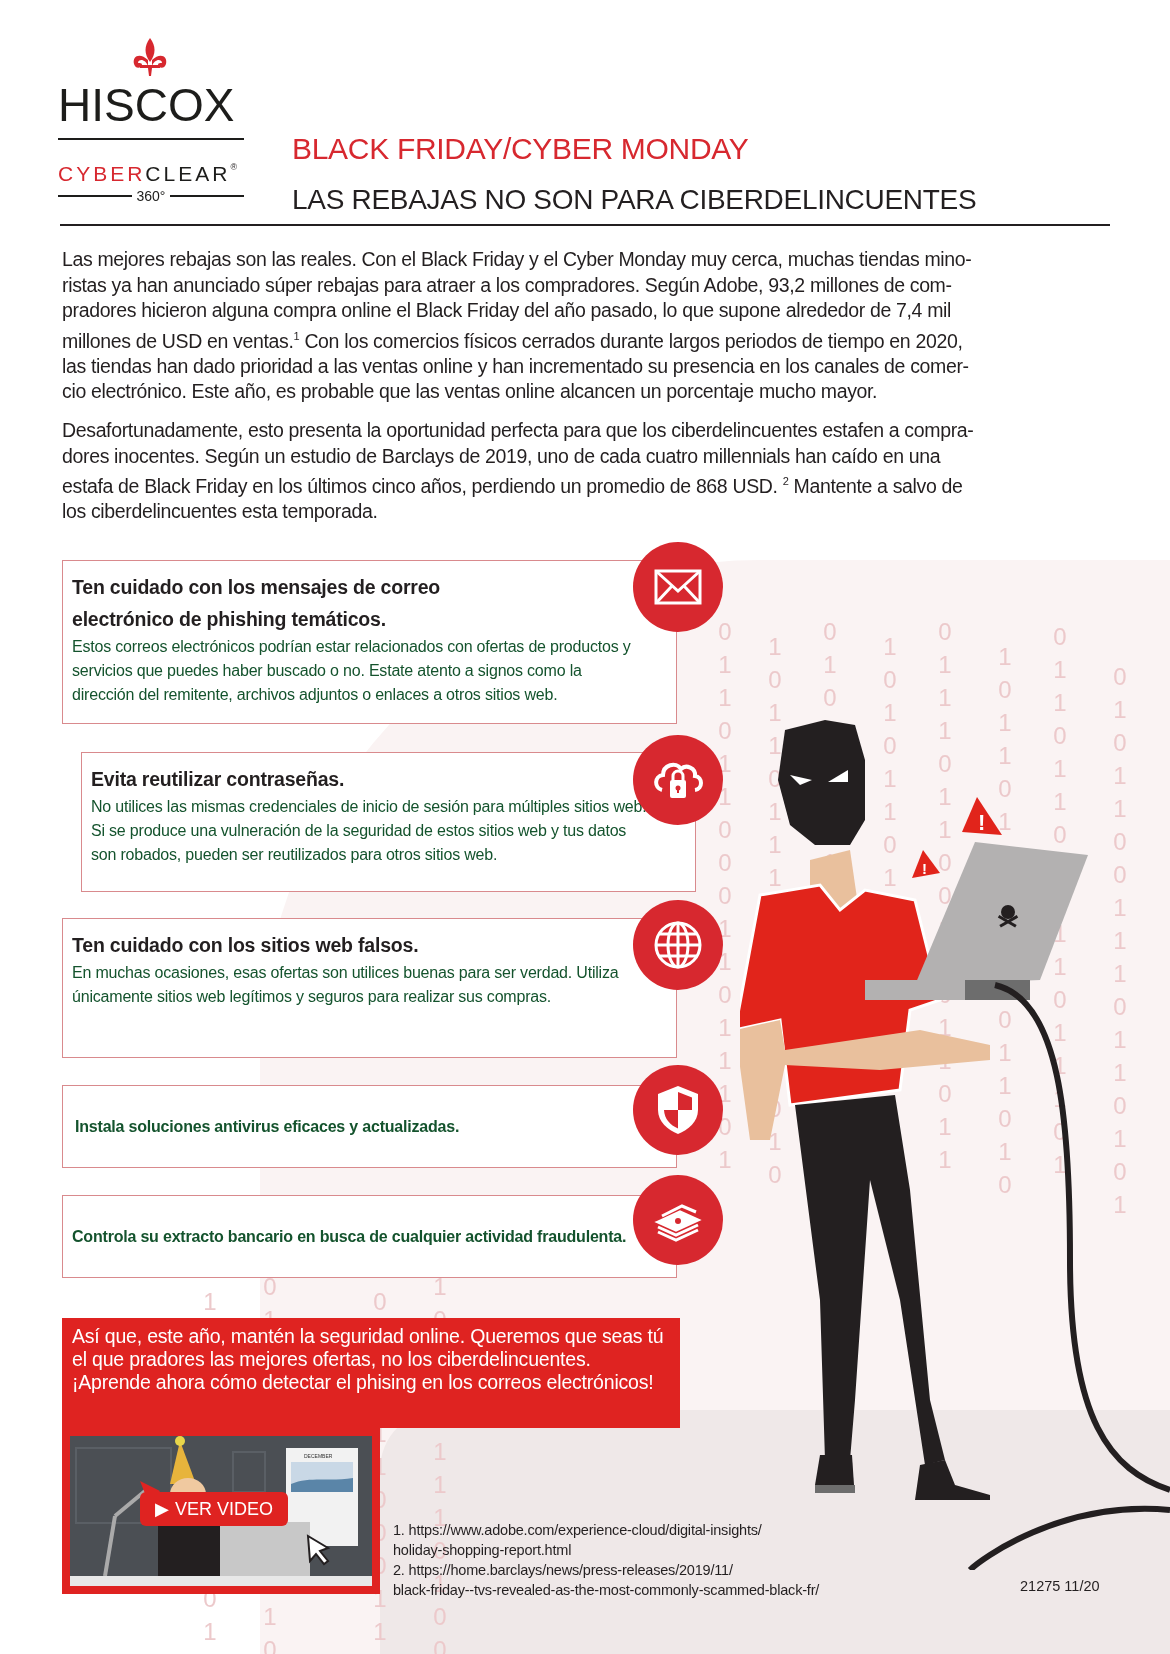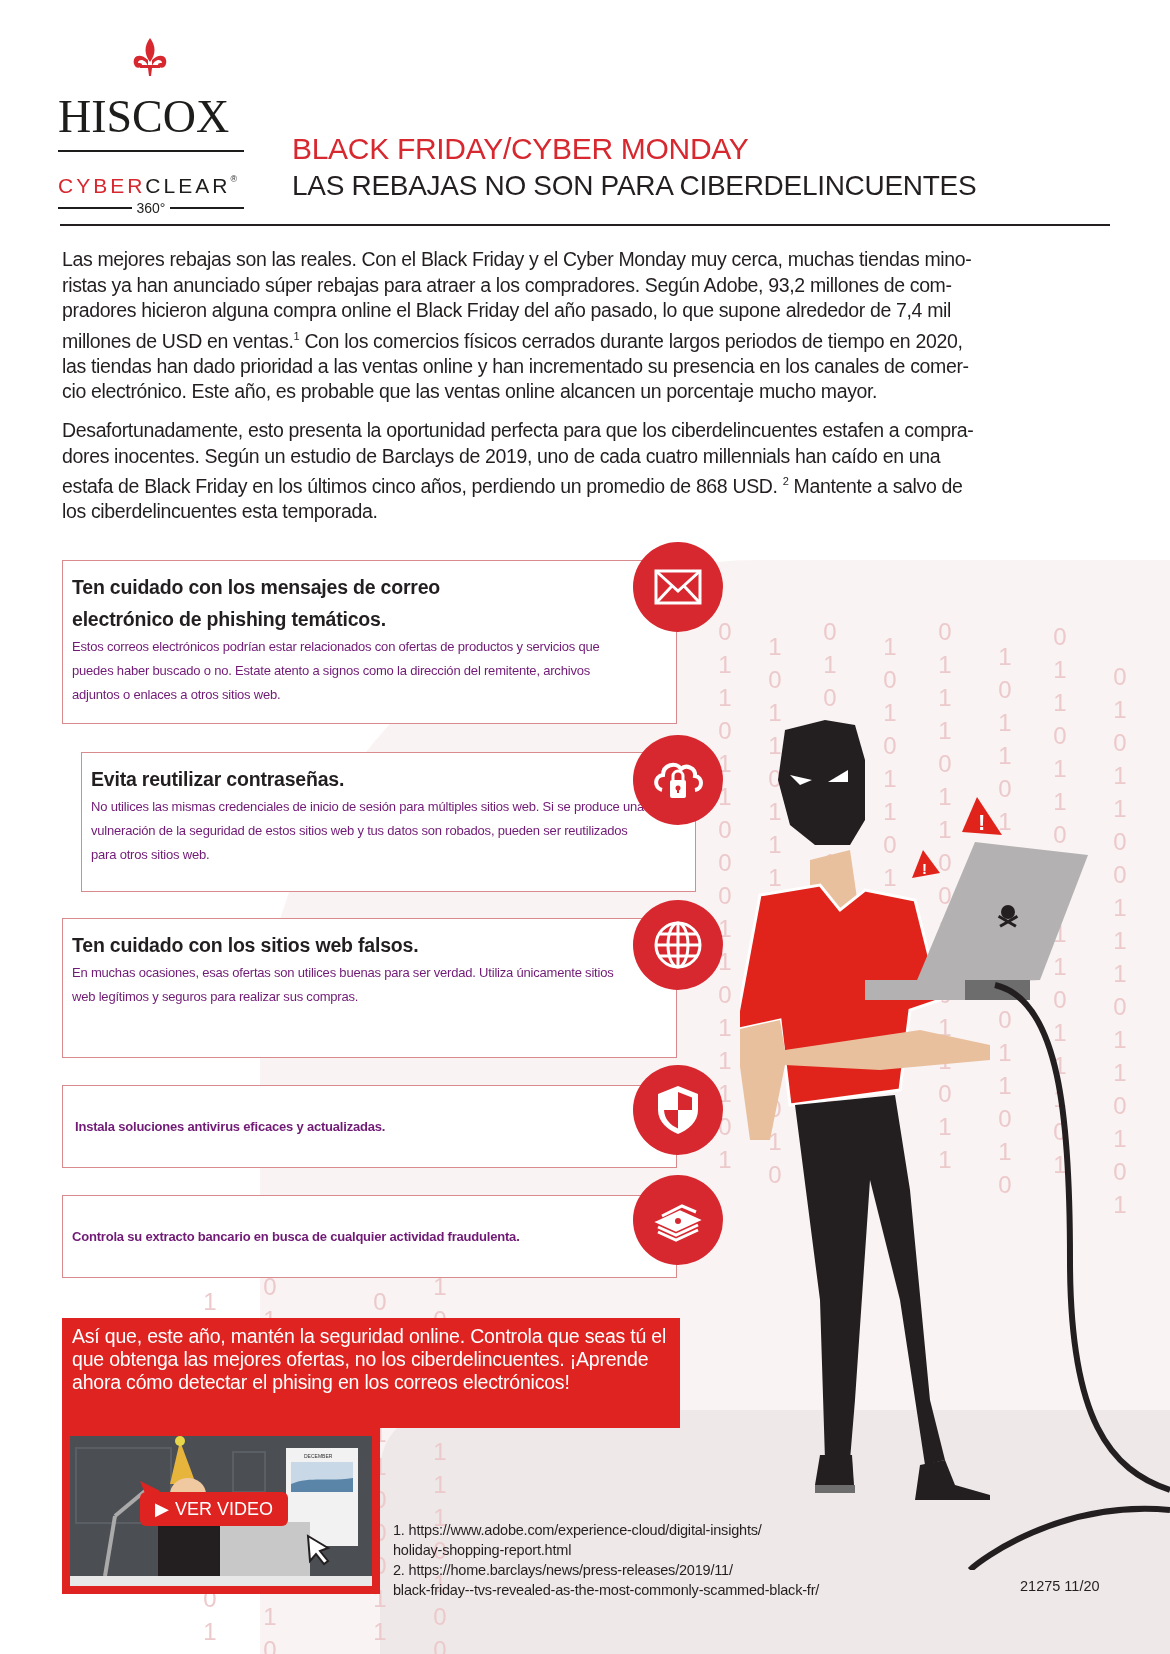--- a/index.html
+++ b/index.html
@@ -20,46 +20,46 @@
   }
   .binary-col {
     position: absolute; color: #ecc9cb; font-size: 24px; line-height: 33px;
     font-family: "Liberation Sans", sans-serif; width: 20px; text-align: center;
     white-space: pre;
   }
 
   
   .logo { position: absolute; left: 58px; top: 38px; width: 190px; }
   .fleur { display: block; margin: 0 auto; width: 40px; height: 44px; margin-left: 72px; }
-  .hiscox-word { font-size: 46px; letter-spacing: 0px; font-weight: normal; color: #1d1d1b; line-height: 46px; margin-top: 12px; font-family: Liberation Serif, serif; }
+  .hiscox-word { font-size: 46px; letter-spacing: 0px; font-weight: normal; color: #1d1d1b; line-height: 46px; margin-top: 0; }
   .logo-rule { height: 2px; background: #1d1d1b; width: 186px; margin-top: 10px; }
   .cyberclear { font-size: 21px; letter-spacing: 3px; margin-top: 22px; white-space: nowrap; }
   .cyberclear .red { color: #d7282f; }
   .cyberclear .black { color: #1d1d1b; }
   .cyberclear sup { font-size: 9px; letter-spacing: 0; vertical-align: top; }
   .deg-row { display: flex; align-items: center; margin-top: 2px; width: 186px; }
   .deg-row .line { flex: 1; height: 2px; background: #1d1d1b; }
   .deg-row .num { font-size: 14px; padding: 0 5px; color: #1d1d1b; }
 
   
   .title1 { left: 292px; top: 132px; font-size: 30px; color: #d7282f; letter-spacing: -0.3px; }
-  .title2 { left: 292px; top: 170px; font-size: 28px; color: #231f20; letter-spacing: -0.3px; }
+  .title2 { left: 292px; top: 184px; font-size: 28px; color: #231f20; letter-spacing: -0.3px; }
   .header-rule { left: 60px; top: 224px; width: 1050px; height: 2px; background: #231f20; }
 
   
   .intro { left: 62px; width: 1050px; font-size: 19.5px; line-height: 25.5px; color: #231f20; letter-spacing: -0.35px; }
   .intro sup { font-size: 11px; }
 
   
   .tip {
     position: absolute; left: 62px; width: 615px; background: #fff;
     border: 1.5px solid #d98a8d; padding: 10px 40px 10px 9px;
   }
   .tip-title { font-size: 19.5px; font-weight: bold; line-height: 32px; color: #231f20; letter-spacing: -0.2px; }
-  .tip-body { font-size: 13px; line-height: 24px; color: #701a75; letter-spacing: -0.2px; }
+  .tip-body { font-size: 16px; line-height: 24px; color: #14532d; letter-spacing: -0.2px; }
   .tip-single { display: flex; align-items: center; padding-left: 12px; }
   .tip-single .tip-body { font-weight: bold; }
 
   .icon-circle {
     position: absolute; width: 90px; height: 90px; border-radius: 50%; background: #d7282f;
     display: flex; align-items: center; justify-content: center;
   }
   .icon-circle svg { width: 56px; height: 56px; }
 
   
@@ -426,21 +426,21 @@
 <div class="icon-circle" style="left:633px; top:1175px;">
   <svg viewBox="0 0 56 56" fill="none" stroke="#fff" stroke-width="3">
       <path d="M8 30 L30 20 L48 28 L26 38 Z" fill="#fff"></path>
       <path d="M8 35 L26 43 L48 33"></path>
       <path d="M8 40 L26 48 L48 38"></path>
       <path d="M12 24 L32 14 L46 20"></path>
       <circle cx="28" cy="29" r="3" fill="#d7282f" stroke="none"></circle>
     </svg>
 </div>
 
-<div class="cta">Así que, este año, mantén la seguridad online. Controla que seas tú el que obtenga las mejores ofertas, no los ciberdelincuentes. ¡Aprende ahora cómo detectar el phising en los correos electrónicos!</div>
+<div class="cta">Así que, este año, mantén la seguridad online. Queremos que seas tú el que pradores las mejores ofertas, no los ciberdelincuentes. ¡Aprende ahora cómo detectar el phising en los correos electrónicos!</div>
 <div class="video-frame">
   <div class="video-inner">
     <svg class="abs" style="left:0; top:0;" width="302" height="150" viewBox="0 0 302 150">
       <rect x="6" y="12" width="95" height="75" fill="none" stroke="#5a5f65" stroke-width="2"></rect>
       <rect x="163" y="16" width="32" height="40" fill="none" stroke="#5a5f65" stroke-width="2"></rect>
       <rect x="216" y="12" width="72" height="98" fill="#f2f2f2"></rect>
       <rect x="221" y="26" width="62" height="30" fill="#c9d8e6"></rect>
       <path d="M221 48 C240 40 260 46 283 42 V56 H221 Z" fill="#5a85a8"></path>
       <polygon points="110,5 126,48 100,48" fill="#e7b43c"></polygon>
       <circle cx="110" cy="5" r="5" fill="#e8d64a"></circle>

